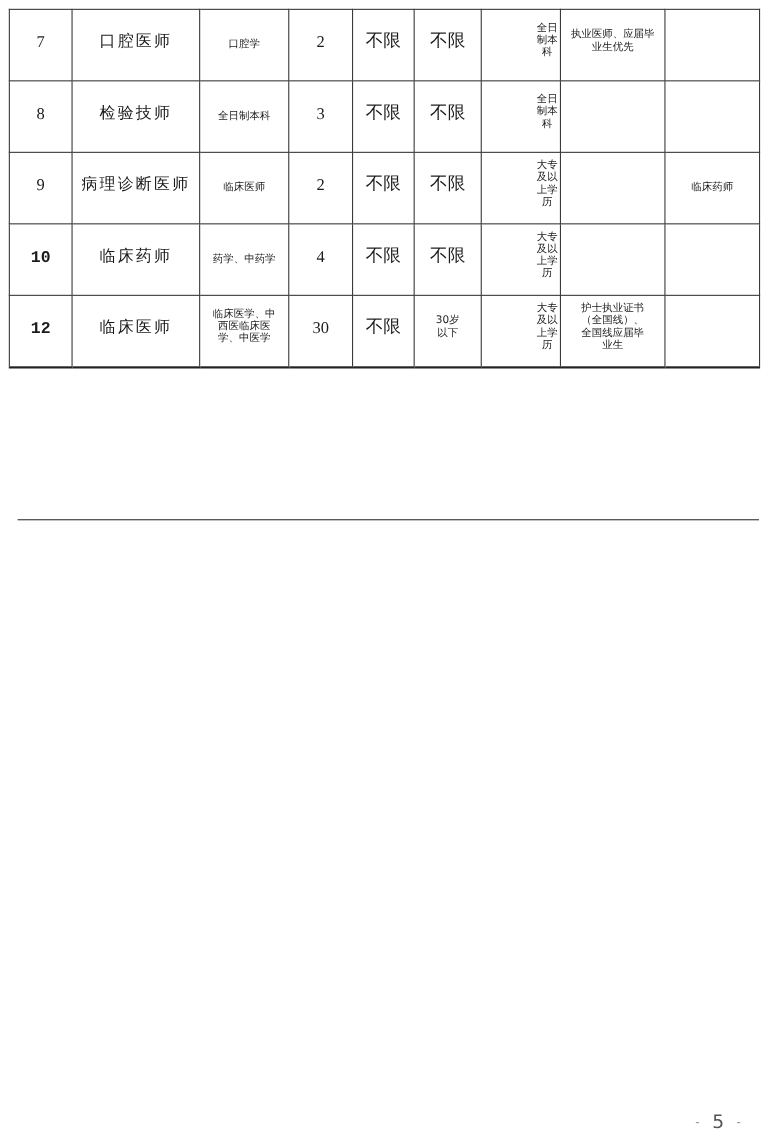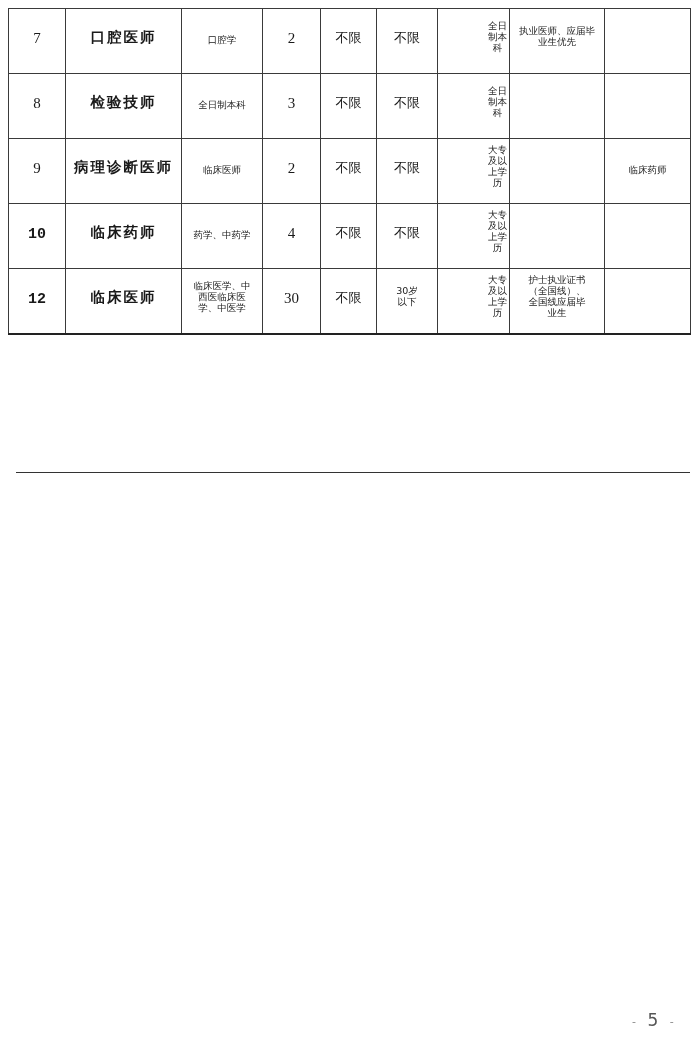--- a/index.html
+++ b/index.html
@@ -52,36 +52,36 @@
       font-size: 15px;
       line-height: 1;
       position: relative;
       top: -4px;
     }
     .num-bold { font-weight: bold; font-family: Liberation Mono, monospace; }
     .title {
       font-family: "DejaVu Sans", sans-serif;
       font-size: 14.5px;
       letter-spacing: 2px;
-      font-weight: 700;
+      font-weight: 400;
       position: relative;
       top: -4px;
     }
     .small {
       font-family: "DejaVu Sans", sans-serif;
       font-size: 9.5px;
       line-height: 11px;
       display: inline-block;
       word-break: break-all;
       position: relative;
       top: -4px;
     }
     .mid {
       font-family: "DejaVu Sans", sans-serif;
-      font-size: 13px;
+      font-size: 16px;
       position: relative;
       top: -4px;
     }
     .w-major { max-width: 64px; }
     .w-edu { max-width: 44px; margin-left: 48px; }
     .w-req { max-width: 80px; }
     .w-age { max-width: 24px; }
 
     .hr {
       position: absolute;

